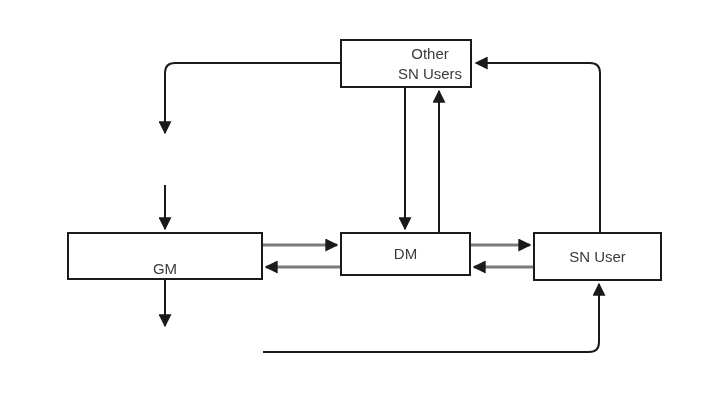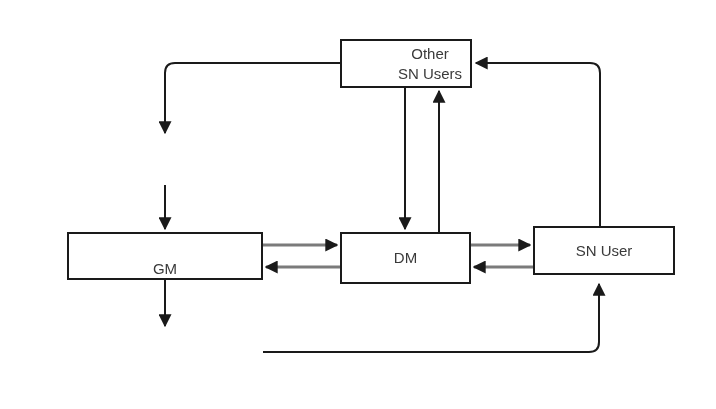--- a/index.html
+++ b/index.html
@@ -68,22 +68,22 @@
   <div class="node" style="left:340px; top:39px; width:132px; height:49px;padding-left:48px;">
     <span class="label">Other
 SN Users</span>
   </div>
 
 
   <div class="node" style="left:67px; top:232px; width:196px; height:48px;align-items:flex-end;">
     <span class="label">GM</span>
   </div>
 
-  <div class="node" style="left:340px; top:232px; width:131px; height:52px;">
+  <div class="node" style="left:340px; top:232px; width:131px; height:44px;">
     <span class="label">DM</span>
   </div>
 
-  <div class="node" style="left:533px; top:226px; width:142px; height:49px;">
+  <div class="node" style="left:533px; top:232px; width:129px; height:49px;">
     <span class="label">SN User</span>
   </div>
 
 
 </div>
 
 </body></html>

